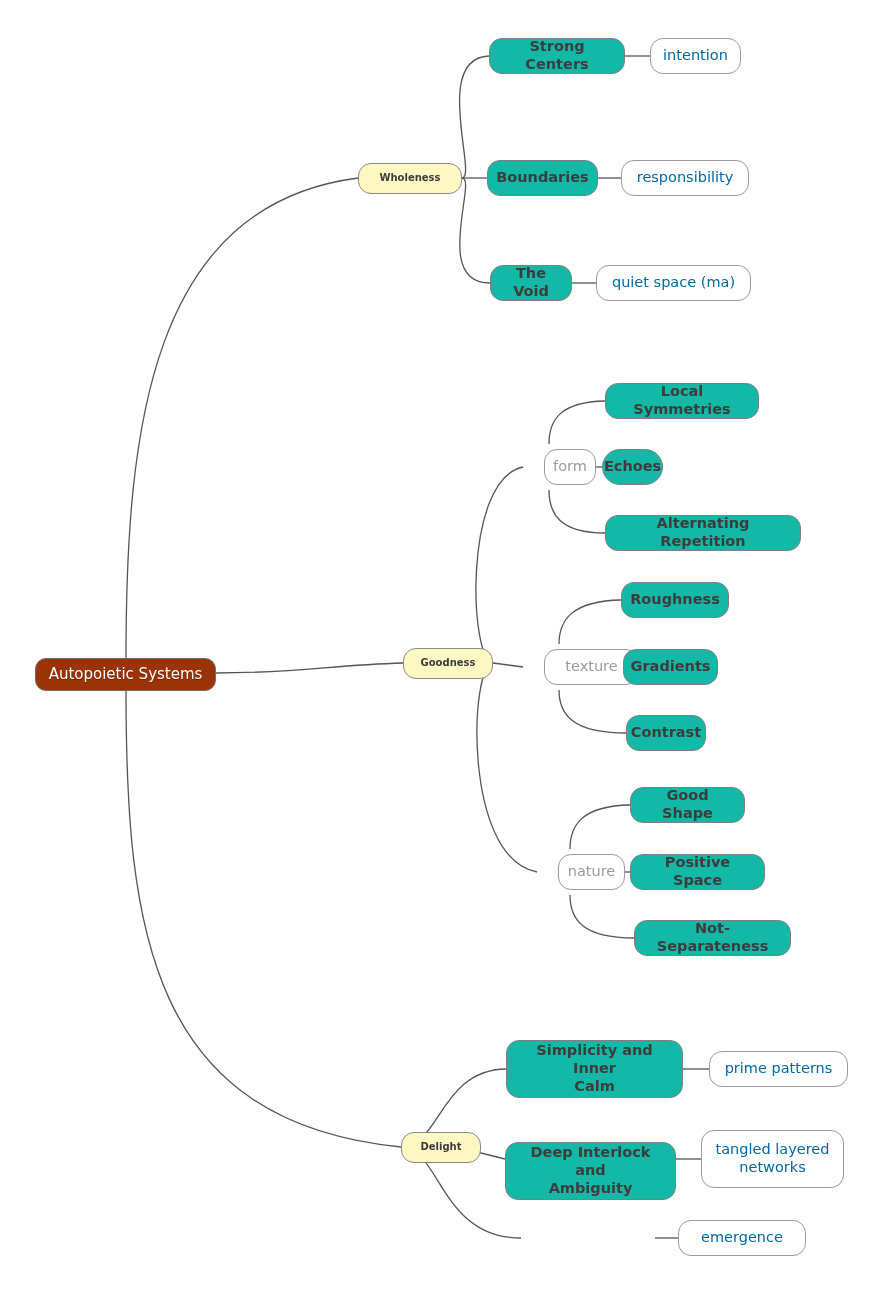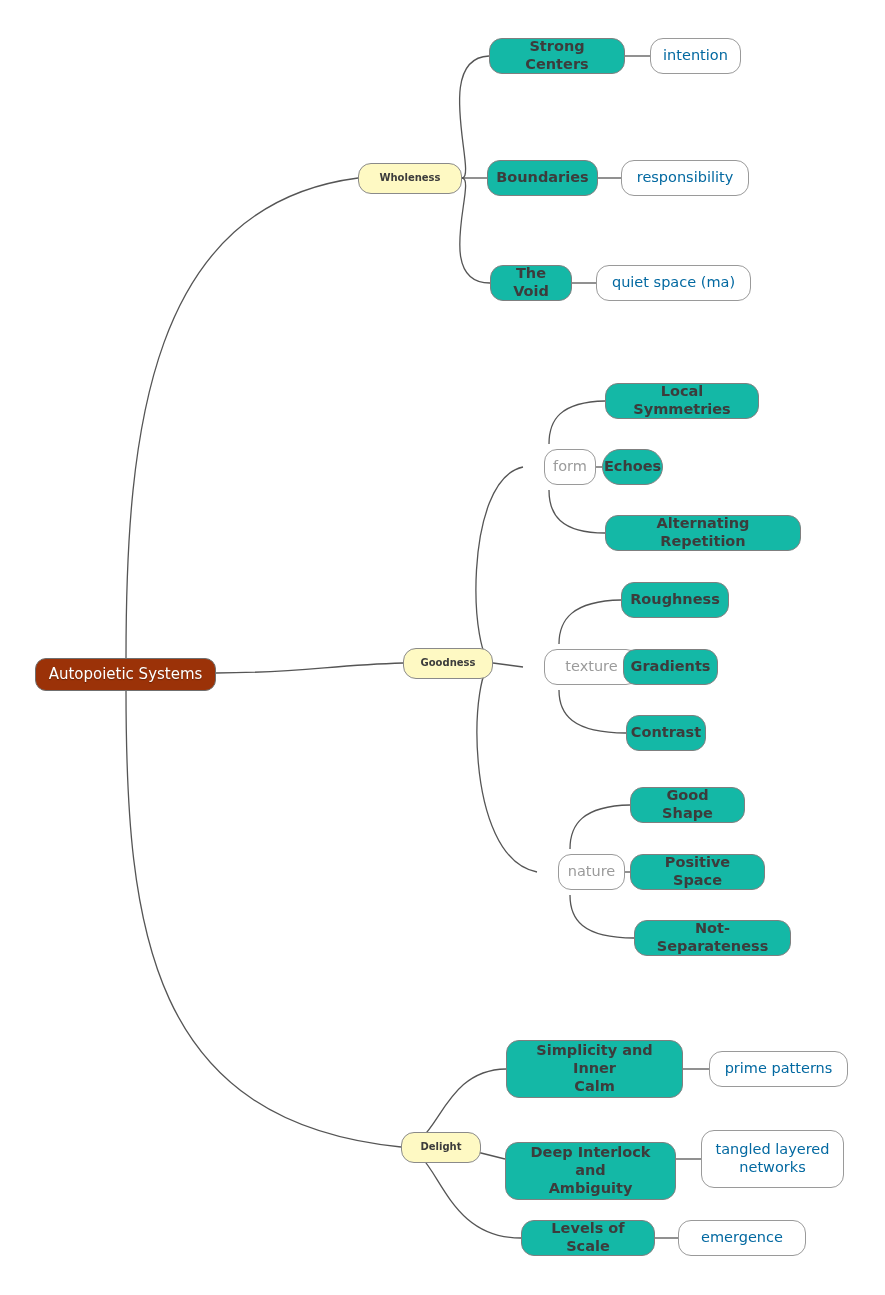--- a/index.html
+++ b/index.html
@@ -209,20 +209,17 @@
 
   <div class="node level2" style="left:505px; top:1130px; width:171px; height:58px;margin-top:12px;">
     <span>Deep Interlock and
 Ambiguity</span>
   </div>
   <div class="node level3" style="left:701px; top:1130px; width:143px; height:58px;">
     <span>tangled layered
 networks</span>
   </div>
 
-  <div class="node level2" style="left:521px; top:1220px; width:134px; height:36px;">
-    <span>Levels of Scale</span>
-  </div>
   <div class="node level3" style="left:678px; top:1220px; width:128px; height:36px;">
     <span>emergence</span>
   </div>
 
 </div>
 
 </body></html>

